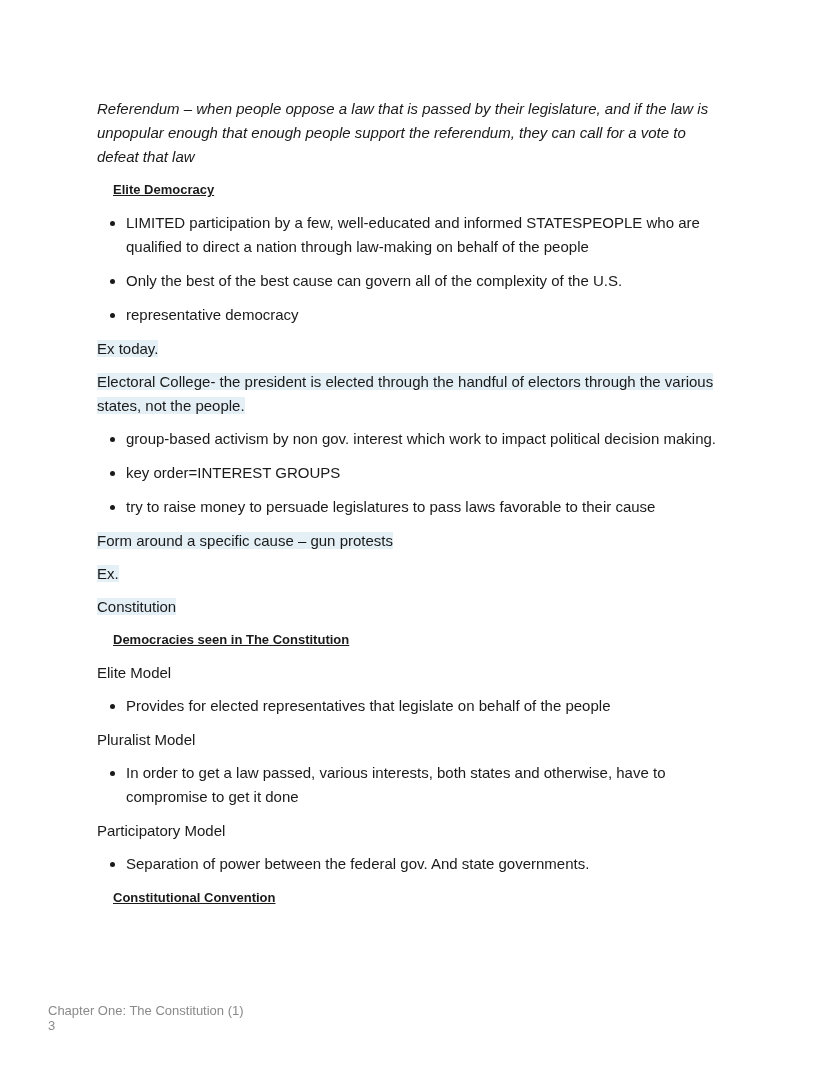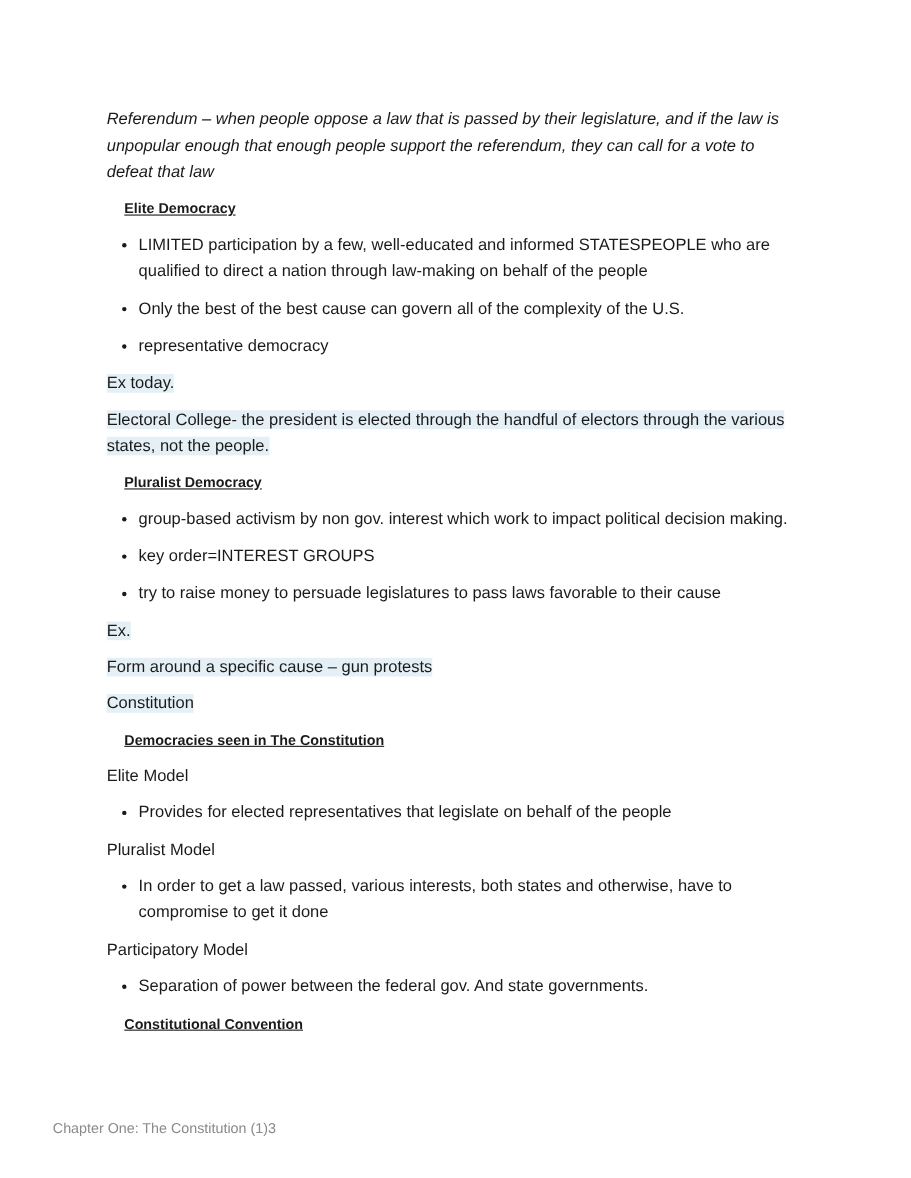--- a/index.html
+++ b/index.html
@@ -42,23 +42,25 @@
     background-color: var(--highlight);
     margin-top: 32px;
   }
   .footer {
     position: absolute;
     left: 0;
     right: 0;
     bottom: 38px;
     padding: 0 55px 0 48px;
     display: flex;
+    justify-content: space-between;
     align-items: baseline;
     font-size: 13px;
     color: var(--footer);
+    flex-direction: column;
   }
 </style>
 </head>
 <body>
 
 <div class="page">
   <div class="content">
 
     <p class="para italic">Referendum – when people oppose a law that is passed by their legislature, and if the law is unpopular enough that enough people support the referendum, they can call for a vote to defeat that law</p>
 
@@ -67,31 +69,30 @@
     <ul class="list">
       <li>LIMITED participation by a few, well-educated and informed STATESPEOPLE who are qualified to direct a nation through law-making on behalf of the people</li>
       <li>Only the best of the best cause can govern all of the complexity of the U.S.</li>
       <li>representative democracy</li>
     </ul>
 
     <p class="para"><span class="highlight">Ex today.</span></p>
 
     <p class="para"><span class="highlight">Electoral College- the president is elected through the handful of electors through the various states, not the people.</span></p>
 
-    <h3 class="heading">Pluralist Democracy</h3>
 
     <ul class="list">
       <li>group-based activism by non gov. interest which work to impact political decision making.</li>
       <li>key order=INTEREST GROUPS</li>
       <li>try to raise money to persuade legislatures to pass laws favorable to their cause</li>
     </ul>
 
+    <p class="para"><span class="highlight">Form around a specific cause – gun protests</span></p>
+
     <p class="para"><span class="highlight">Ex.</span></p>
-
-    <p class="para"><span class="highlight">Form around a specific cause – gun protests</span></p>
 
     <p class="para"><span class="highlight">Constitution</span></p>
 
     <h3 class="heading">Democracies seen in The Constitution</h3>
 
     <p class="para">Elite Model</p>
 
     <ul class="list">
       <li>Provides for elected representatives that legislate on behalf of the people</li>
     </ul>

